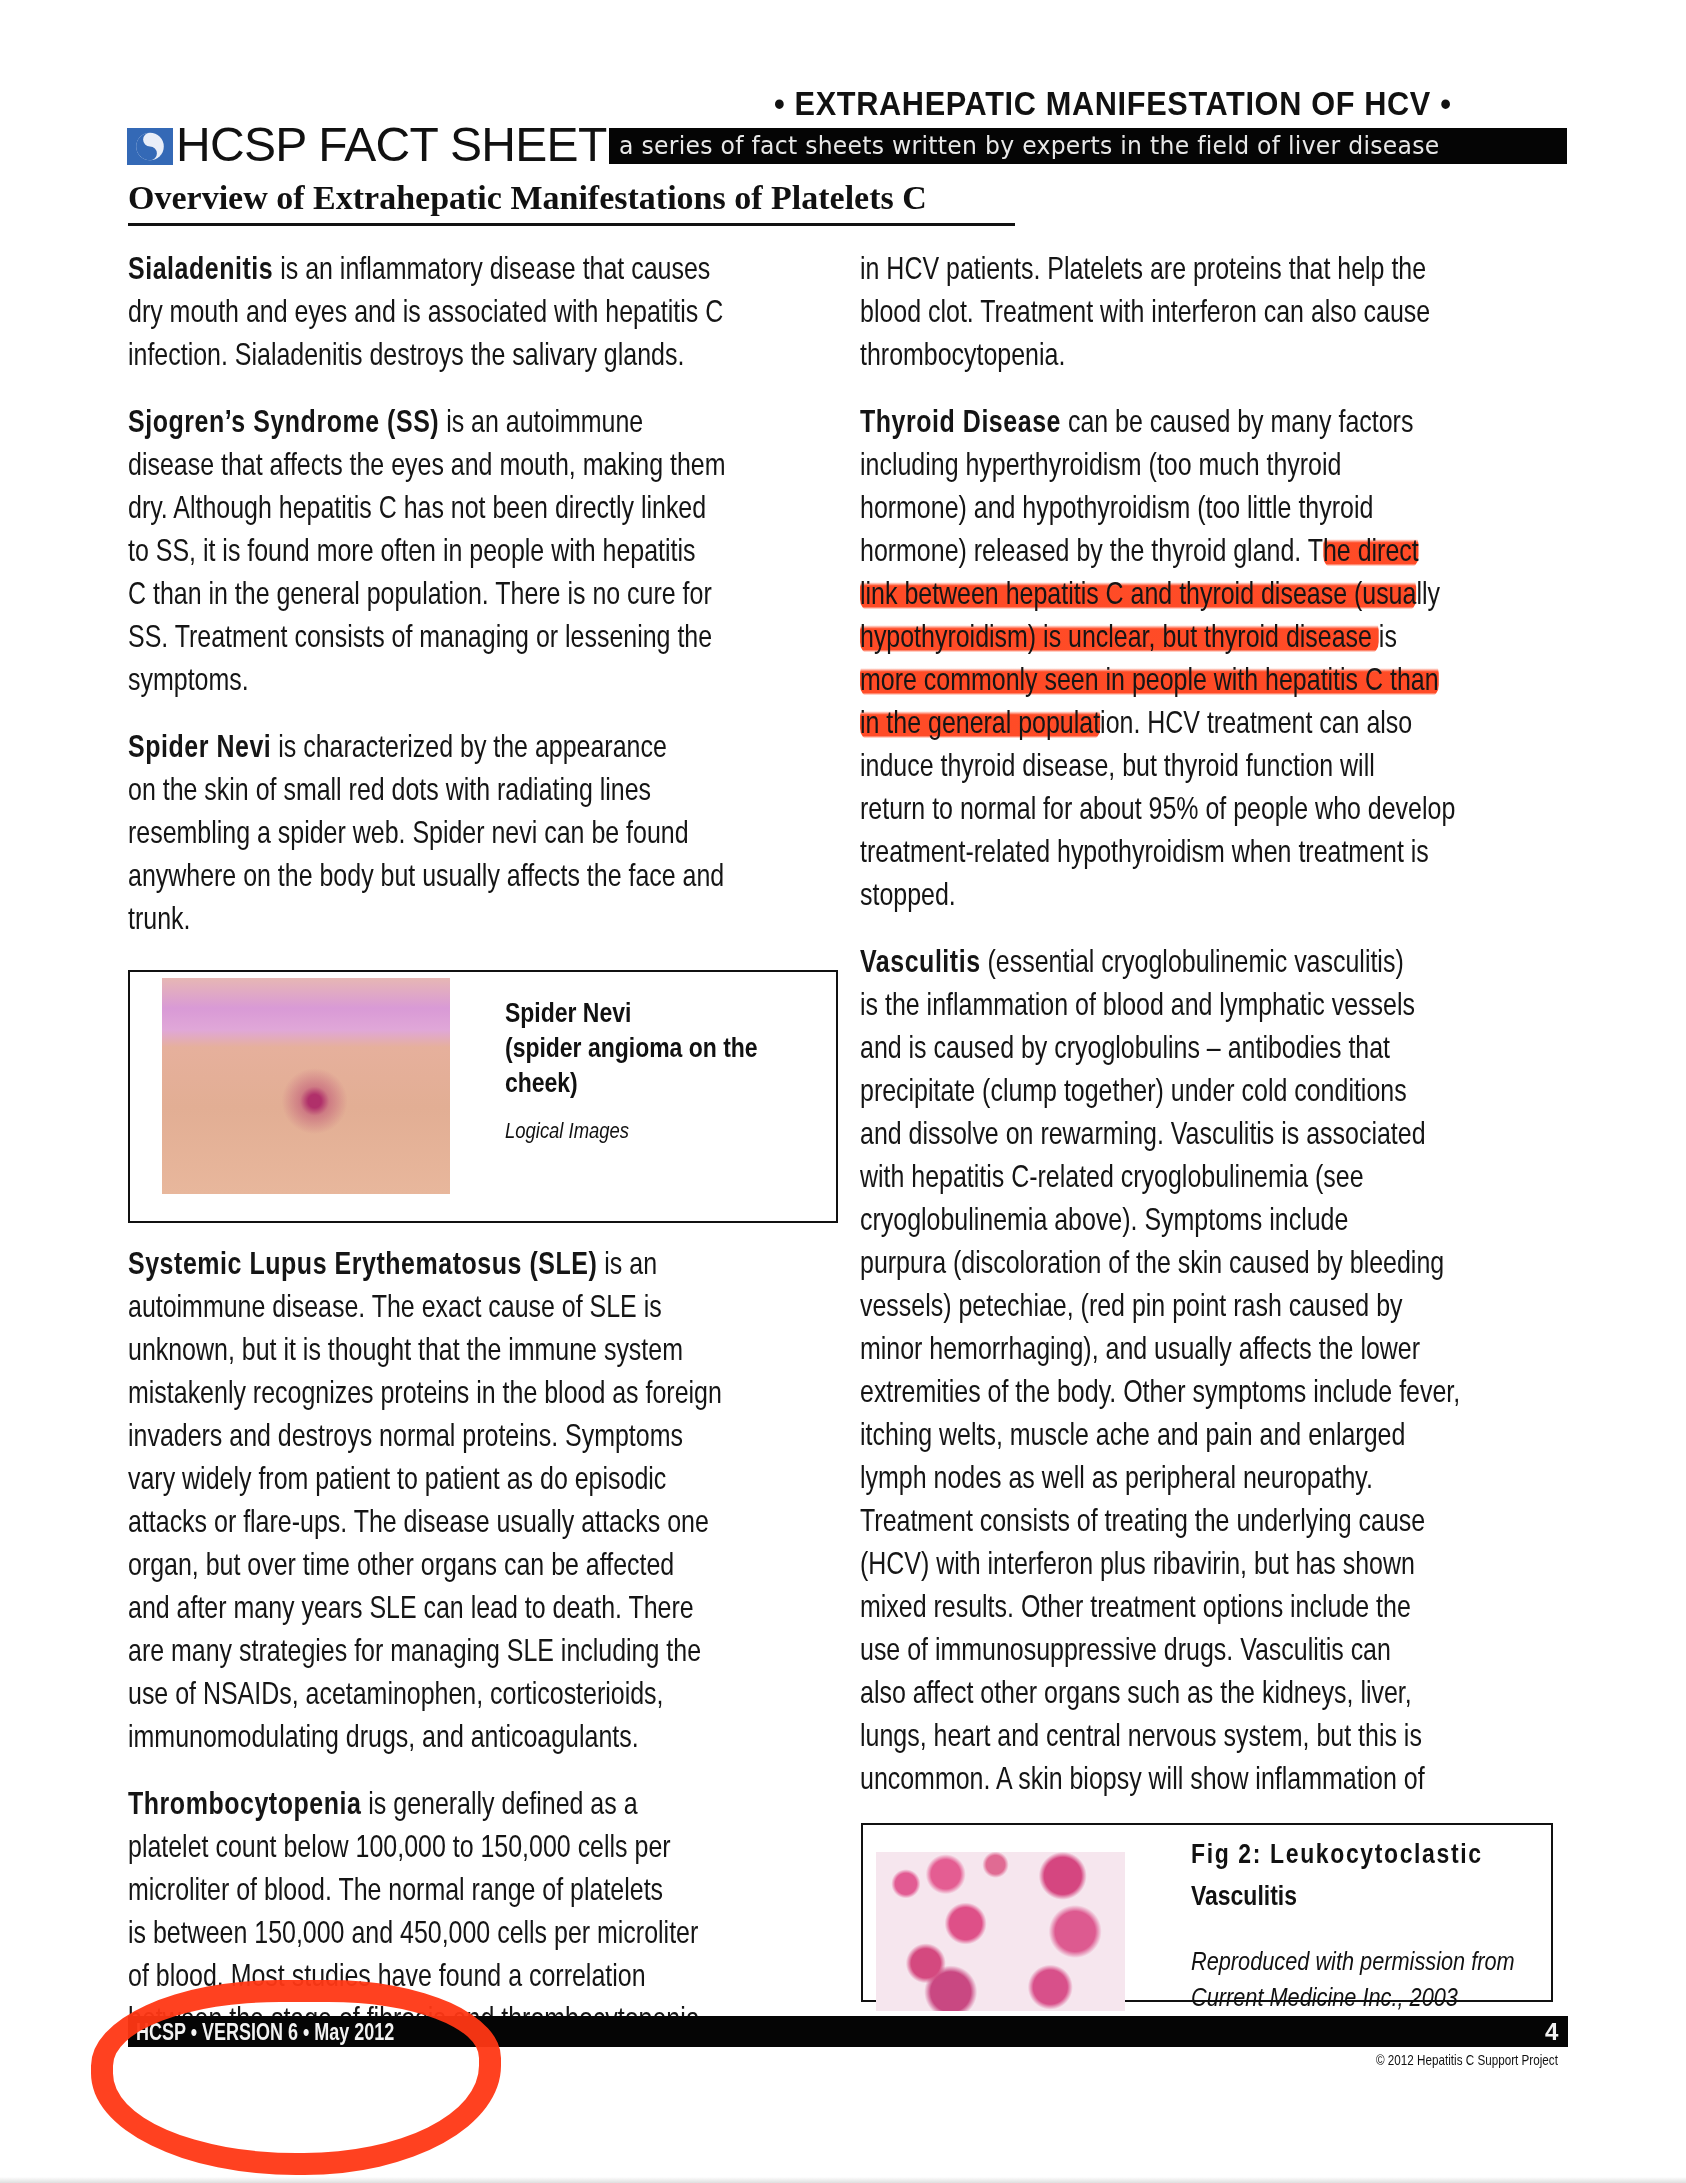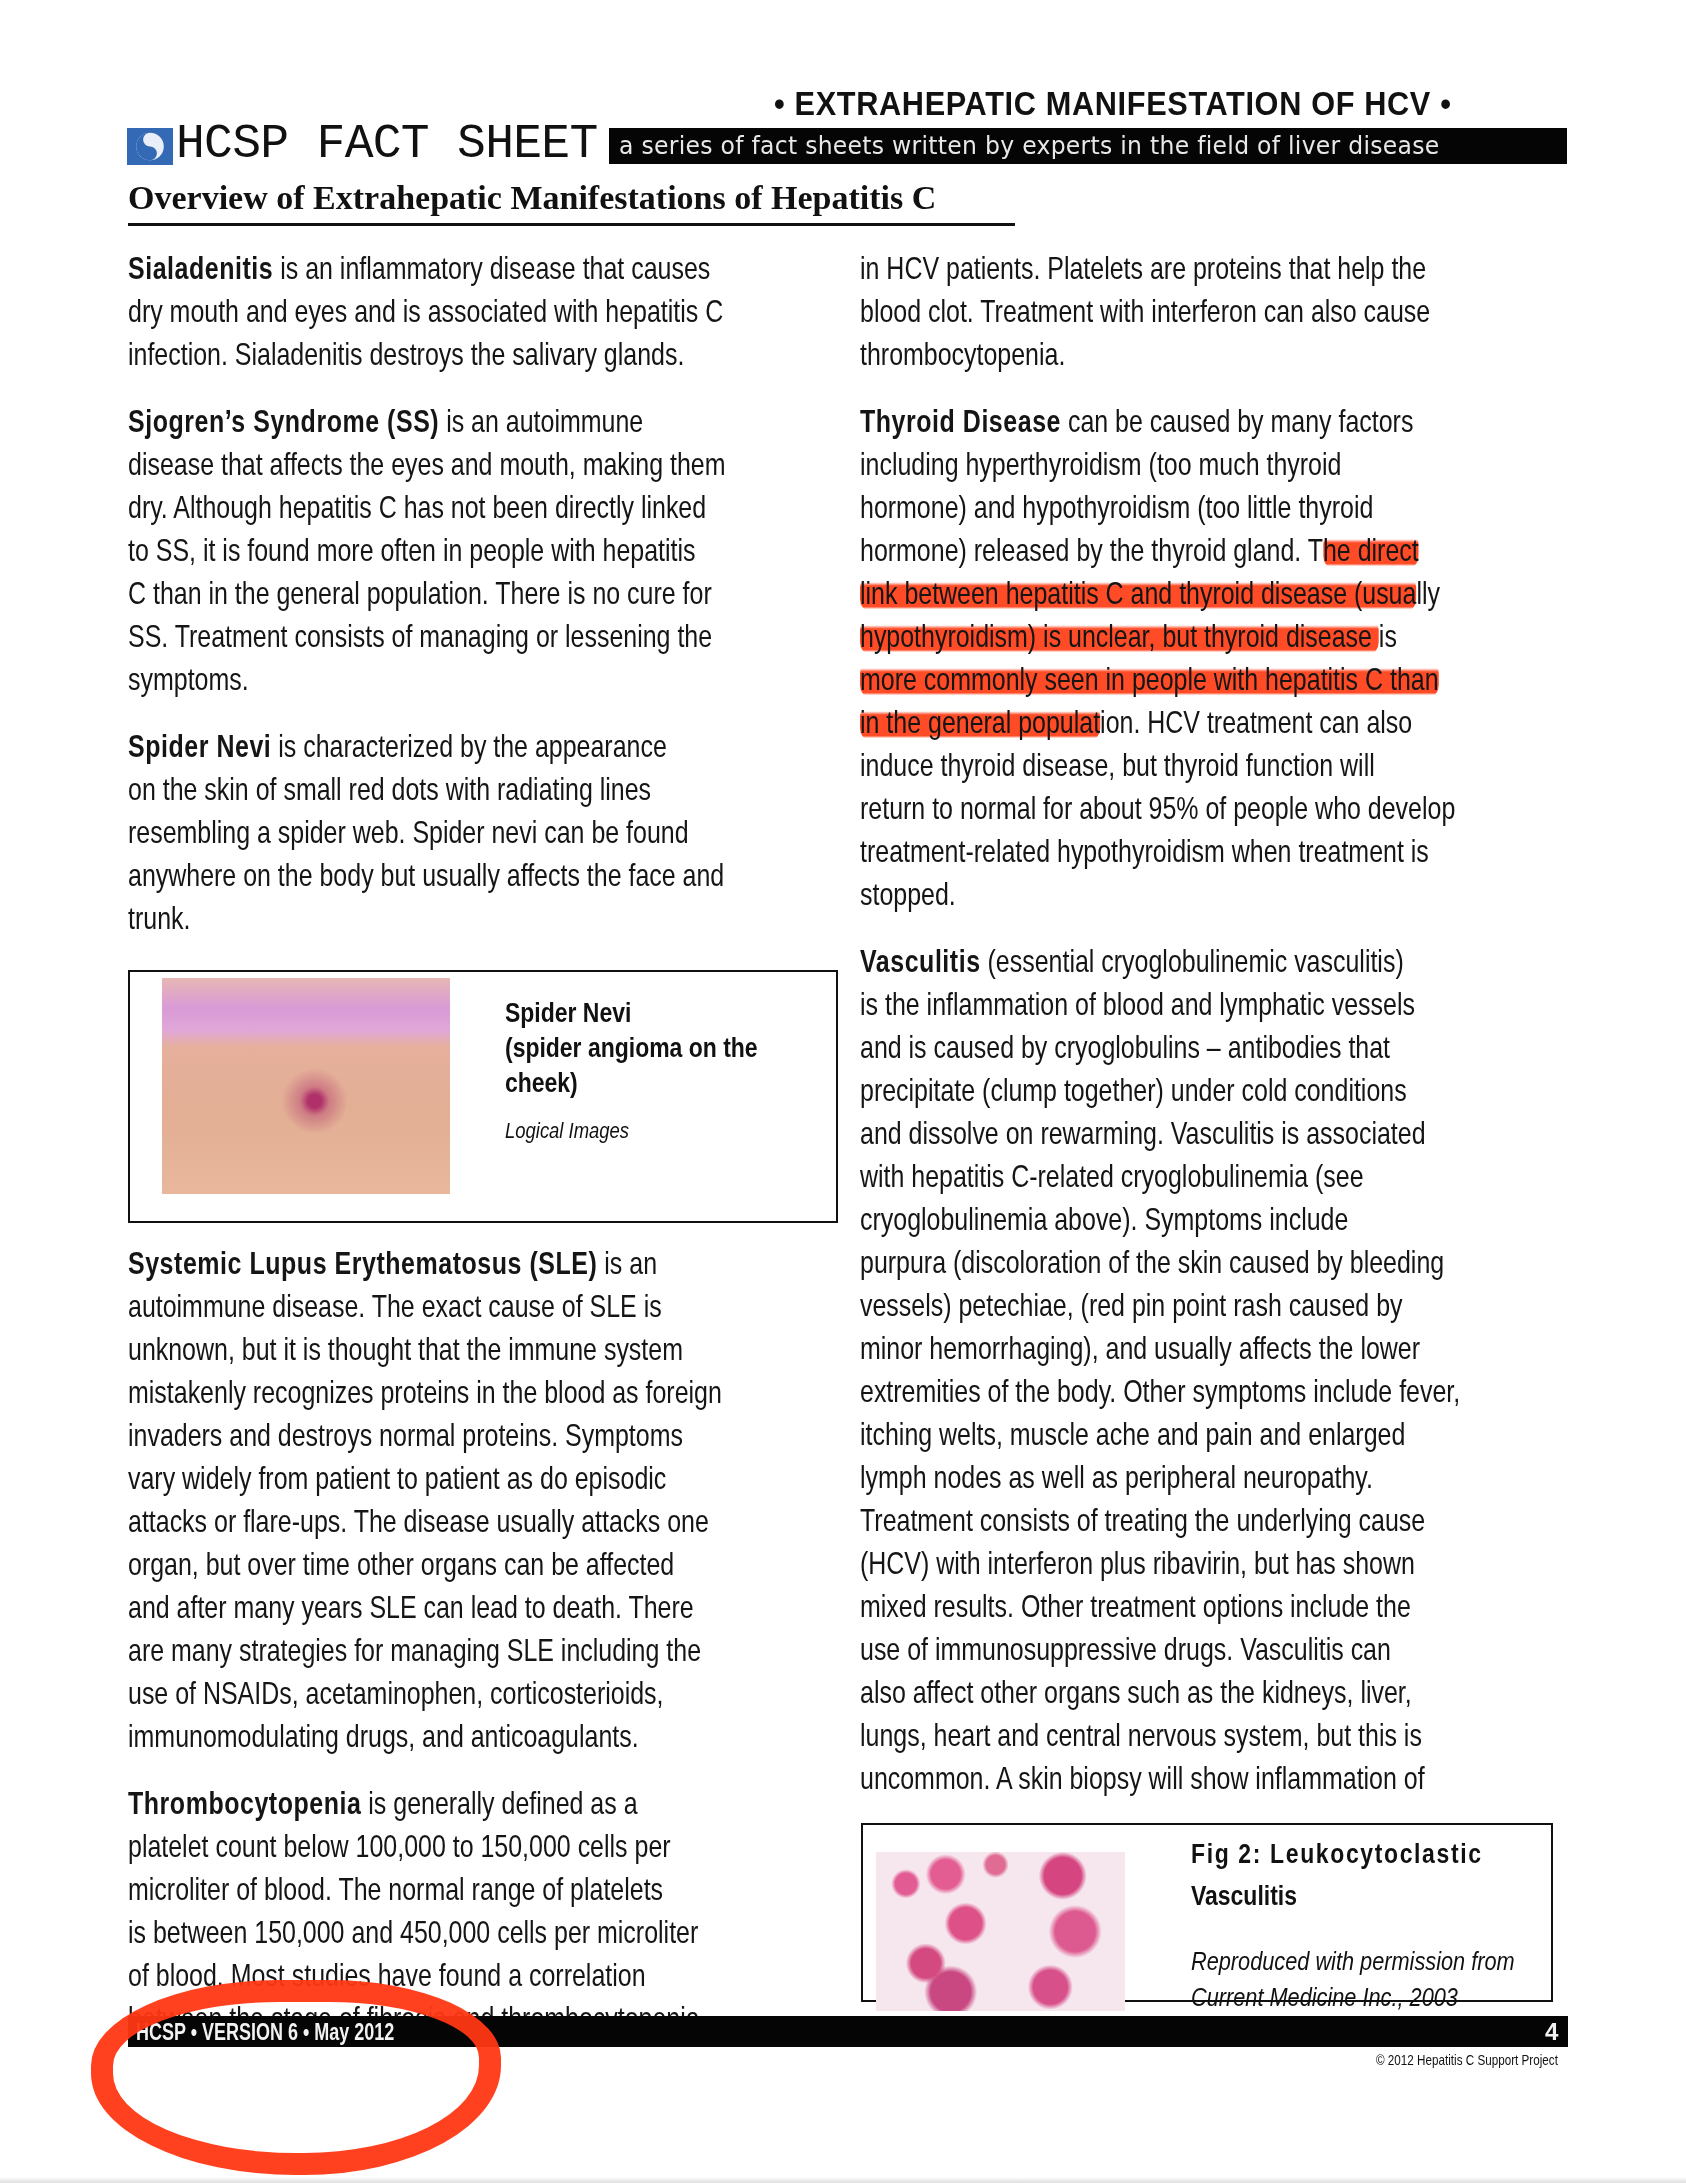--- a/index.html
+++ b/index.html
@@ -3,21 +3,21 @@
 <meta charset="utf-8">
 <style>
   html, body { margin:0; padding:0; background:#ffffff; }
   body { width:1686px; height:2183px; position:relative; overflow:hidden; font-family:"Liberation Sans", sans-serif; color:#111; }
   .abs { position:absolute; }
 
   
   .series-title { left:774px; top:85px; font-family:"Liberation Sans", sans-serif; font-weight:bold; font-size:33px; letter-spacing:0.7px; color:#111; white-space:nowrap; transform:scaleX(0.93); transform-origin:left top; }
   .logo-box { left:127px; top:128px; width:46px; height:37px; background:#3469b6; }
   .logo-box svg { width:46px; height:37px; display:block; }
-  .factsheet { left:176px; top:118px; font-family:Liberation Mono, monospace; font-size:48px; line-height:53px; color:#111; white-space:nowrap; letter-spacing:-0.7px; }
+  .factsheet { left:176px; top:118px; font-family:Liberation Sans, sans-serif; font-size:48px; line-height:53px; color:#111; white-space:nowrap; letter-spacing:-0.7px; }
   .tagline-bar { left:609px; top:128px; width:958px; height:36px; background:#050505; }
   .tagline { left:619px; top:128px; font-family:"DejaVu Sans", sans-serif; font-size:25px; line-height:36px; color:#e8e8e8; white-space:nowrap; letter-spacing:0.3px; transform:scaleX(0.94); transform-origin:left top; }
   .overview { left:128px; top:179px; font-family:"Liberation Serif", serif; font-weight:bold; font-size:34px; color:#111; white-space:nowrap; }
   .overview-rule { left:128px; top:223px; width:887px; height:2.6px; background:#111; }
 
   
   .col { font-family:"Liberation Sans", sans-serif; font-size:32px; line-height:43px; color:#151515; transform:scaleX(0.78); transform-origin:left top; }
   .col-left { left:128px; top:247px; width:913px; }
   .col-right { left:860px; top:247px; width:926px; }
   .para { margin:0 0 24px 0; }
@@ -66,21 +66,21 @@
 <div class="abs logo-box">
   <svg viewBox="0 0 70 56">
     <circle cx="35" cy="28" r="21" fill="#e9eef8"></circle>
     <path d="M35 7 A21 21 0 0 0 35 49 A10.5 10.5 0 0 0 35 28 A10.5 10.5 0 0 1 35 7Z" fill="#3469b6"></path>
     <circle cx="35" cy="17.5" r="3" fill="#e9eef8"></circle>
   </svg>
 </div>
 <div class="abs factsheet">HCSP FACT SHEET</div>
 <div class="abs tagline-bar"></div>
 <div class="abs tagline">a series of fact sheets written by experts in the field of liver disease</div>
-<div class="abs overview">Overview of Extrahepatic Manifestations of Hepatitis C</div>
+<div class="abs overview">Overview of Extrahepatic Manifestations of Platelets C</div>
 <div class="abs overview-rule"></div>
 
 <div class="abs col col-left">
   <div class="para">
     <span class="line"><b>Sialadenitis</b><span> is an inflammatory disease that causes</span></span>
     <span class="line">dry mouth and eyes and is associated with hepatitis C</span>
     <span class="line">infection.  Sialadenitis destroys the salivary glands.</span>
   </div>
   <div class="para">
     <span class="line"><b>Sjogren’s Syndrome (SS)</b><span> is an autoimmune</span></span>

